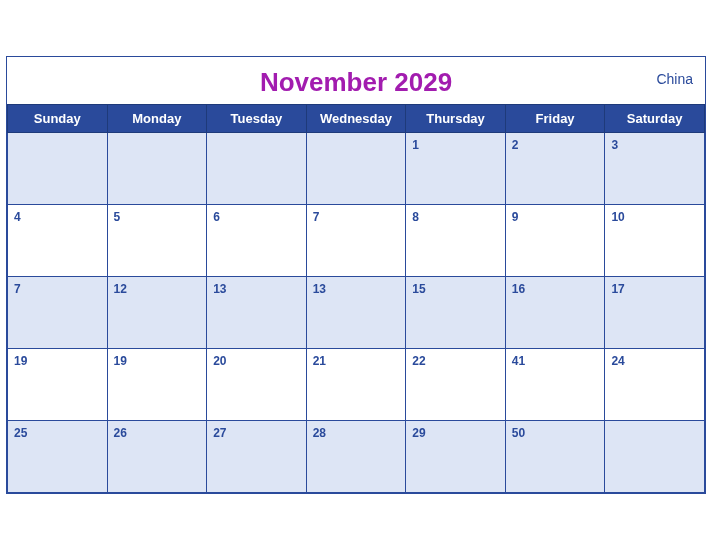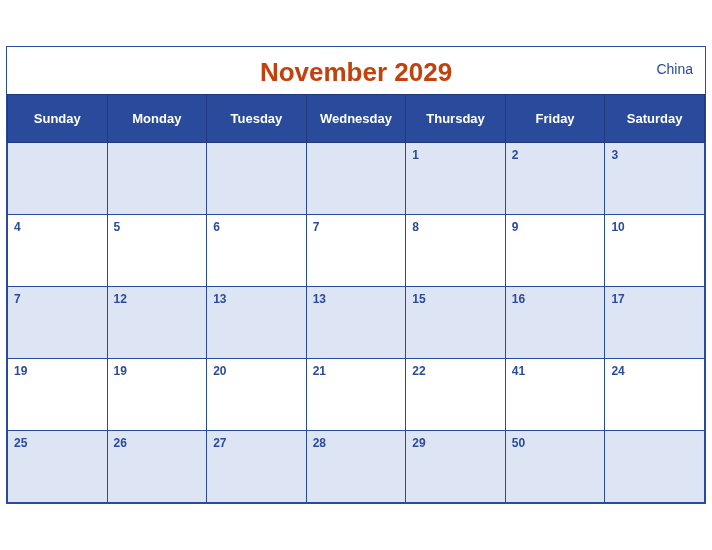--- a/index.html
+++ b/index.html
@@ -20,21 +20,21 @@
     .calendar-header {
       display: flex;
       align-items: center;
       justify-content: center;
       padding: 10px 16px 6px;
       position: relative;
     }
     .calendar-title {
       font-size: 26px;
       font-weight: bold;
-      color: #c2410c;
+      color: #a21caf;
       text-align: center;
       flex: 1;
     }
     .brand {
       position: absolute;
       left: 12px;
       top: 8px;
       display: flex;
       flex-direction: column;
       align-items: center;
@@ -59,21 +59,21 @@
     .calendar-grid {
       width: 100%;
       border-collapse: collapse;
     }
     .calendar-grid th {
       background-color: #2a4a9b;
       color: #fff;
       font-size: 13px;
       font-weight: bold;
       text-align: center;
-      padding: 16px 4px;
+      padding: 6px 4px;
       border: 1px solid #1e3a7a;
     }
     .calendar-grid td {
       border: 1px solid #2a4a9b;
       vertical-align: top;
       width: calc(100% / 7);
       height: 72px;
       padding: 4px 6px;
       font-size: 13px;
       color: #2a4a9b;

